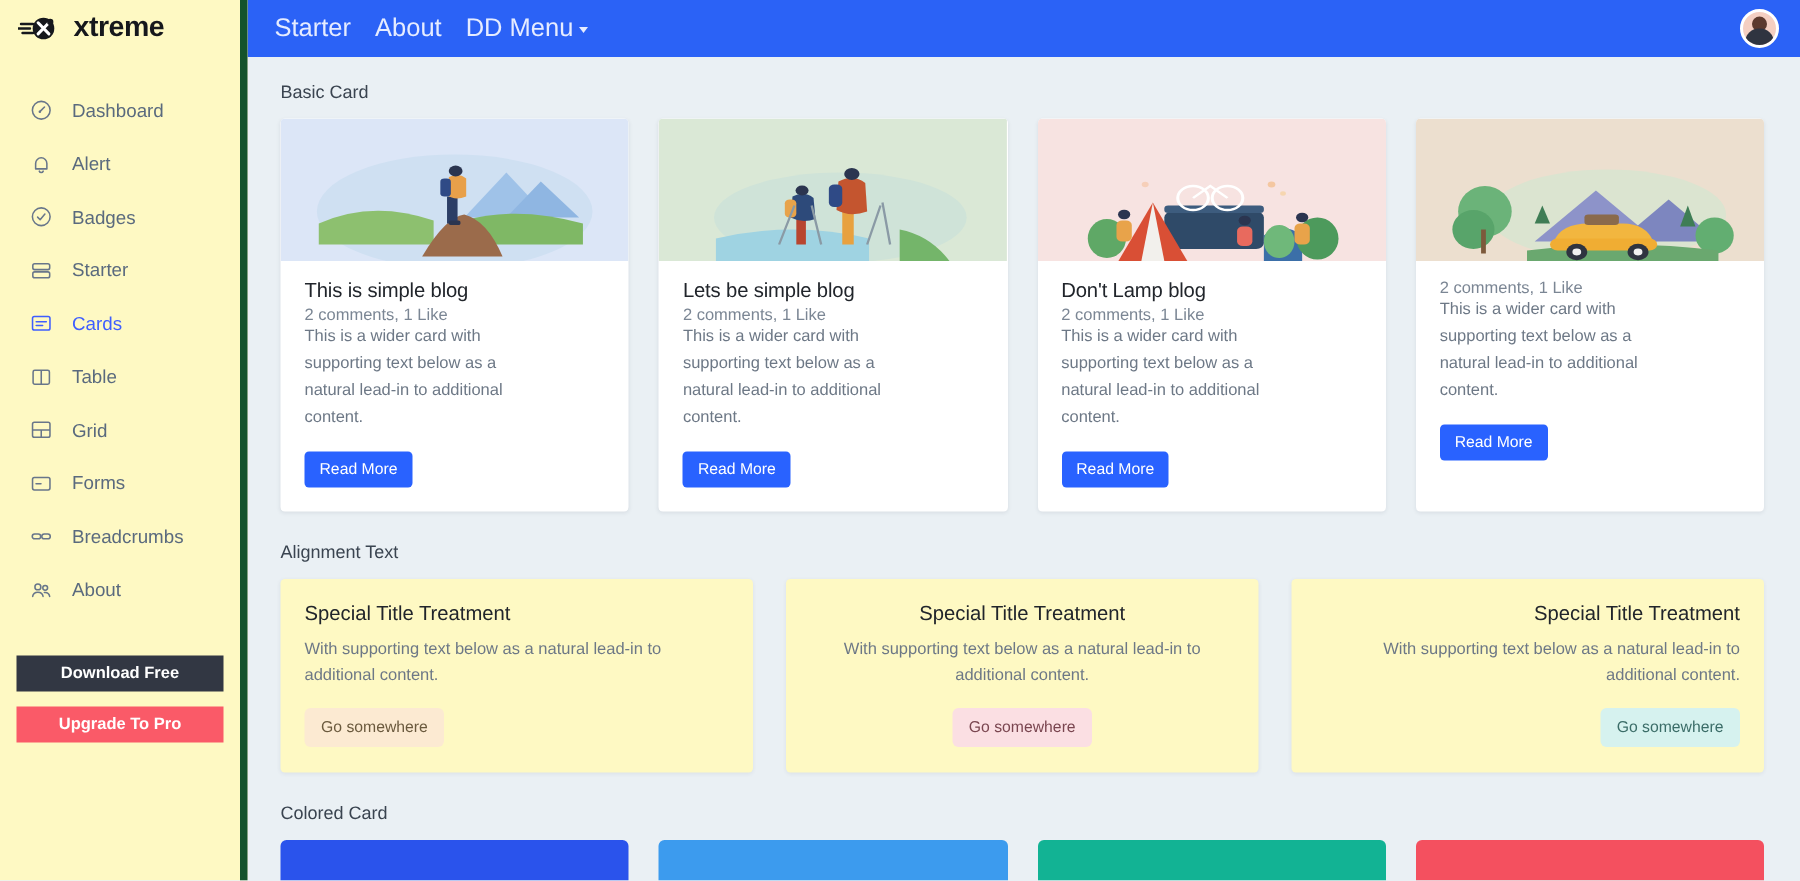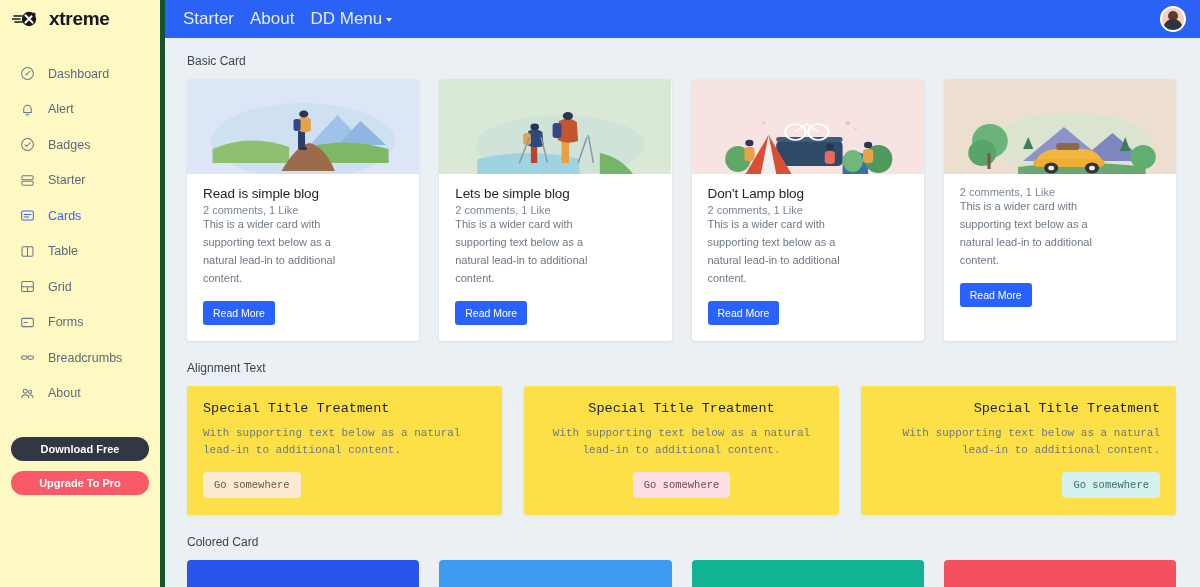--- a/index.html
+++ b/index.html
@@ -43,21 +43,21 @@
   }
   .nav-item .ico svg { display: block; }
   .nav-item.active { color: #3e5eff; }
   .nav-item.active .ico { color: #3e5eff; }
 
   .side-actions {
     margin-top: 26px; padding: 0 11px;
     display: flex; flex-direction: column; gap: 10px;
   }
   .side-btn {
-    height: 24px; border-radius: 12px; border: none;
+    height: 24px; border-radius: 0; border: none;
     font-family: inherit; font-size: 11px; font-weight: bold;
     color: #fff; cursor: pointer;
     display: flex; align-items: center; justify-content: center;
   }
   .btn-dark { background: #323743; }
   .btn-pro  { background: #fa5a68; }
 
   
   .main { flex: 1 1 auto; height: 587px; display: flex; flex-direction: column; min-width: 0; }
 
@@ -119,25 +119,24 @@
   }
   .readmore {
     background: #2962ff; color: #fff; border: none; border-radius: 3px;
     font-family: inherit; font-size: 10.5px; padding: 6px 10px;
     cursor: pointer; display: inline-block;
   }
 
   
   .align-row { display: flex; gap: 22px; }
   .acard {
-    flex: 1 1 0; background: #fde047; border-radius: 3px;
+    flex: 1 1 0; background: #fef9c3; border-radius: 3px;
     box-shadow: 0 1px 3px rgba(30,45,70,.07);
     padding: 15px 16px 17px 16px;
     min-height: 100px;
-    font-family: Liberation Mono, monospace;
   }
   .acard.c { text-align: center; }
   .acard.r { text-align: right; }
   .acard-title { font-size: 13.5px; color: #21252b; margin-bottom: 9px; font-weight: normal; }
   .acard-text { font-size: 11px; color: #6d7886; line-height: 1.6; margin-bottom: 12px; }
   .gosome {
     border: none; border-radius: 4px; font-family: inherit;
     font-size: 10.5px; padding: 7px 11px; cursor: pointer;
     display: inline-block;
   }
@@ -319,21 +318,21 @@
               <path d="M96 68 Q124 58 158 70 L158 84 L96 84z" fill="#7fb865"></path>
               <path d="M74 92 Q86 66 96 64 Q108 68 116 92z" fill="#9b6b4b"></path>
               <rect x="87" y="52" width="5.5" height="18" fill="#2c3e66"></rect>
               <path d="M88 39 q5-3 9 1 l0 12 q-6 3-10-1z" fill="#e8a04a"></path>
               <rect x="83.5" y="40" width="5.5" height="12" rx="2.2" fill="#2f4a86"></rect>
               <circle cx="91.5" cy="35" r="3.6" fill="#2b3550"></circle>
               <rect x="88" y="68" width="6" height="3" rx="1" fill="#2b3550"></rect>
             </svg>
           </div>
           <div class="bcard-body">
-            <h3 class="bcard-title">Read is simple blog</h3>
+            <h3 class="bcard-title">This is simple blog</h3>
             <div class="bcard-sub">2 comments, 1 Like</div>
             <p class="bcard-text">This is a wider card with supporting text below as a natural lead-in to additional content.</p>
             <button class="readmore">Read More</button>
           </div>
         </article>
 
         <article class="bcard">
           <div class="bcard-img">
             <svg viewBox="0 0 182 95" width="100%" height="95" preserveAspectRatio="none">
               <rect width="182" height="95" fill="#dae8d6"></rect>

